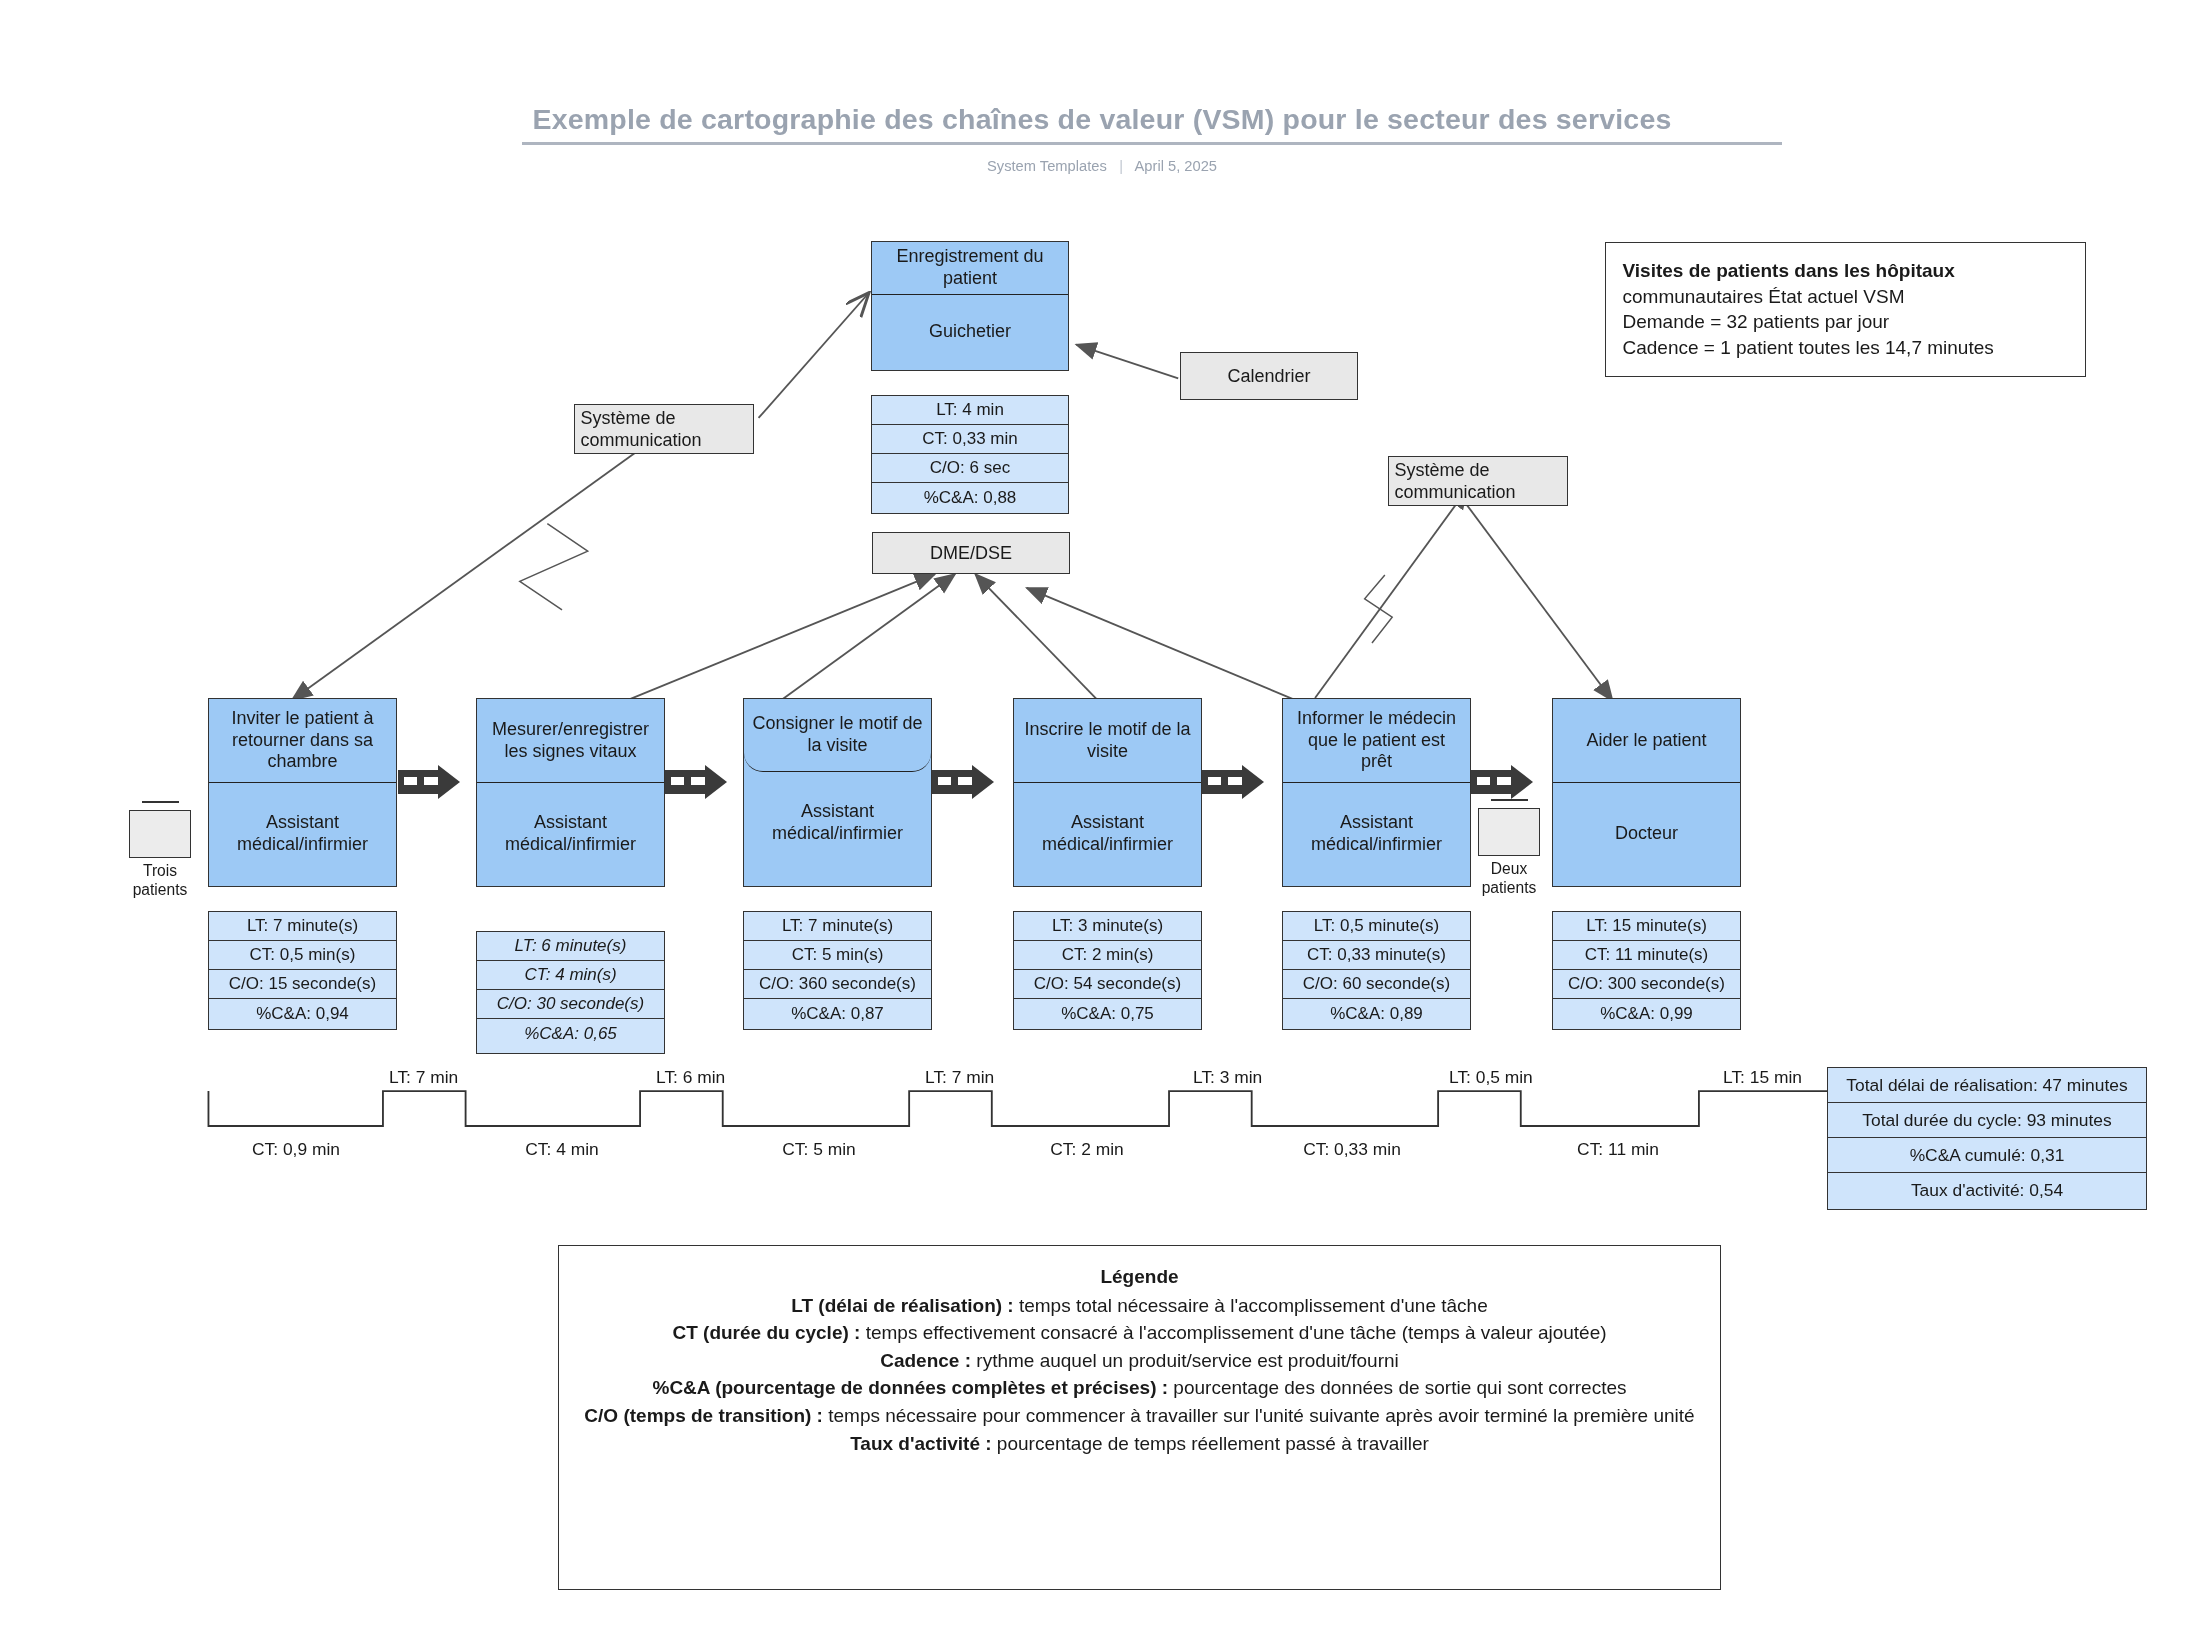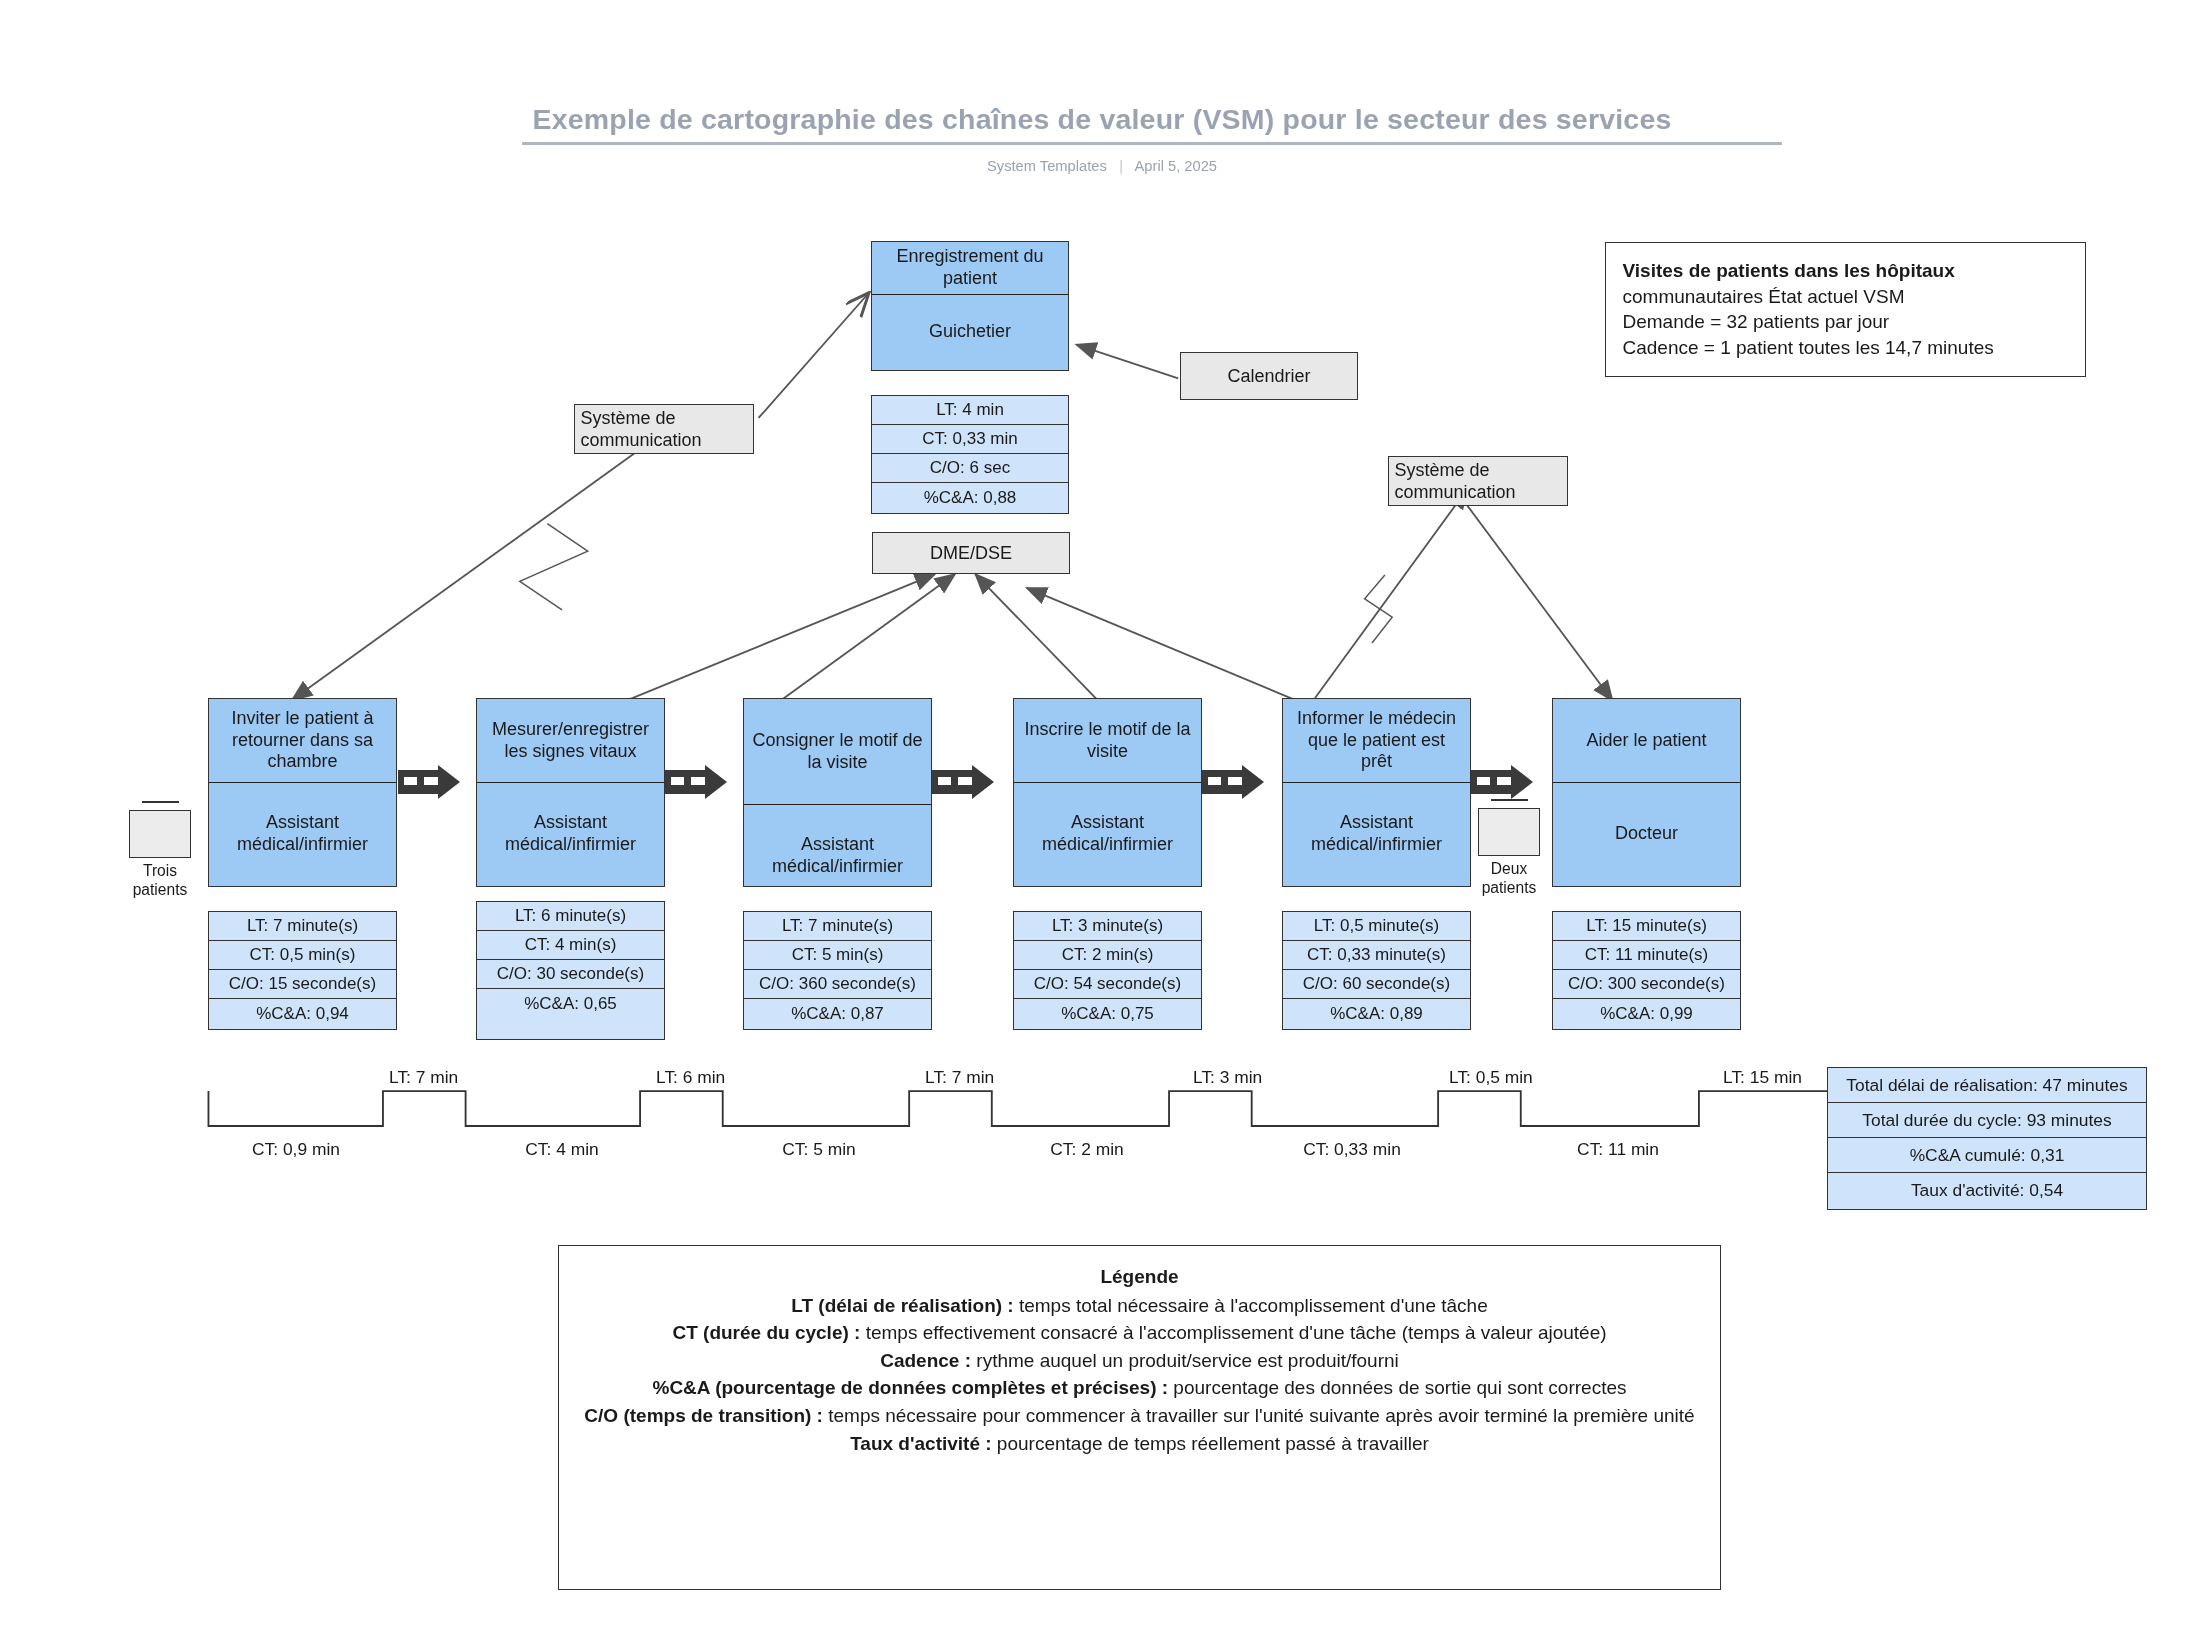--- a/index.html
+++ b/index.html
@@ -178,29 +178,29 @@
     <div class="row">LT: 7 minute(s)</div>
     <div class="row">CT: 0,5 min(s)</div>
     <div class="row">C/O: 15 seconde(s)</div>
     <div class="row">%C&amp;A: 0,94</div>
   </div>
 
   <div class="box proc" style="left:476px;top:698px;width:189px;height:189px;">
     <div class="top" style="height:84px;">Mesurer/enregistrer les signes vitaux</div>
     <div class="bot" style="height:101px;">Assistant médical/infirmier</div>
   </div>
-  <div class="box metrics" style="left:476px;top:901px;width:189px;height:139px;">
+  <div class="box metrics" style="left:476px;top:931px;width:189px;height:123px;font-style:italic;">
     <div class="row">LT: 6 minute(s)</div>
     <div class="row">CT: 4 min(s)</div>
     <div class="row">C/O: 30 seconde(s)</div>
     <div class="row">%C&amp;A: 0,65</div>
   </div>
 
   <div class="box proc" style="left:743px;top:698px;width:189px;height:189px;">
-    <div class="top" style="height:106px;">Consigner le motif de la visite</div>
+    <div class="top" style="height:73px;border-radius:19px;">Consigner le motif de la visite</div>
     <div class="bot" style="height:101px;">Assistant médical/infirmier</div>
   </div>
   <div class="box metrics" style="left:743px;top:911px;width:189px;height:119px;">
     <div class="row">LT: 7 minute(s)</div>
     <div class="row">CT: 5 min(s)</div>
     <div class="row">C/O: 360 seconde(s)</div>
     <div class="row">%C&amp;A: 0,87</div>
   </div>
 
   <div class="box proc" style="left:1013px;top:698px;width:189px;height:189px;">

